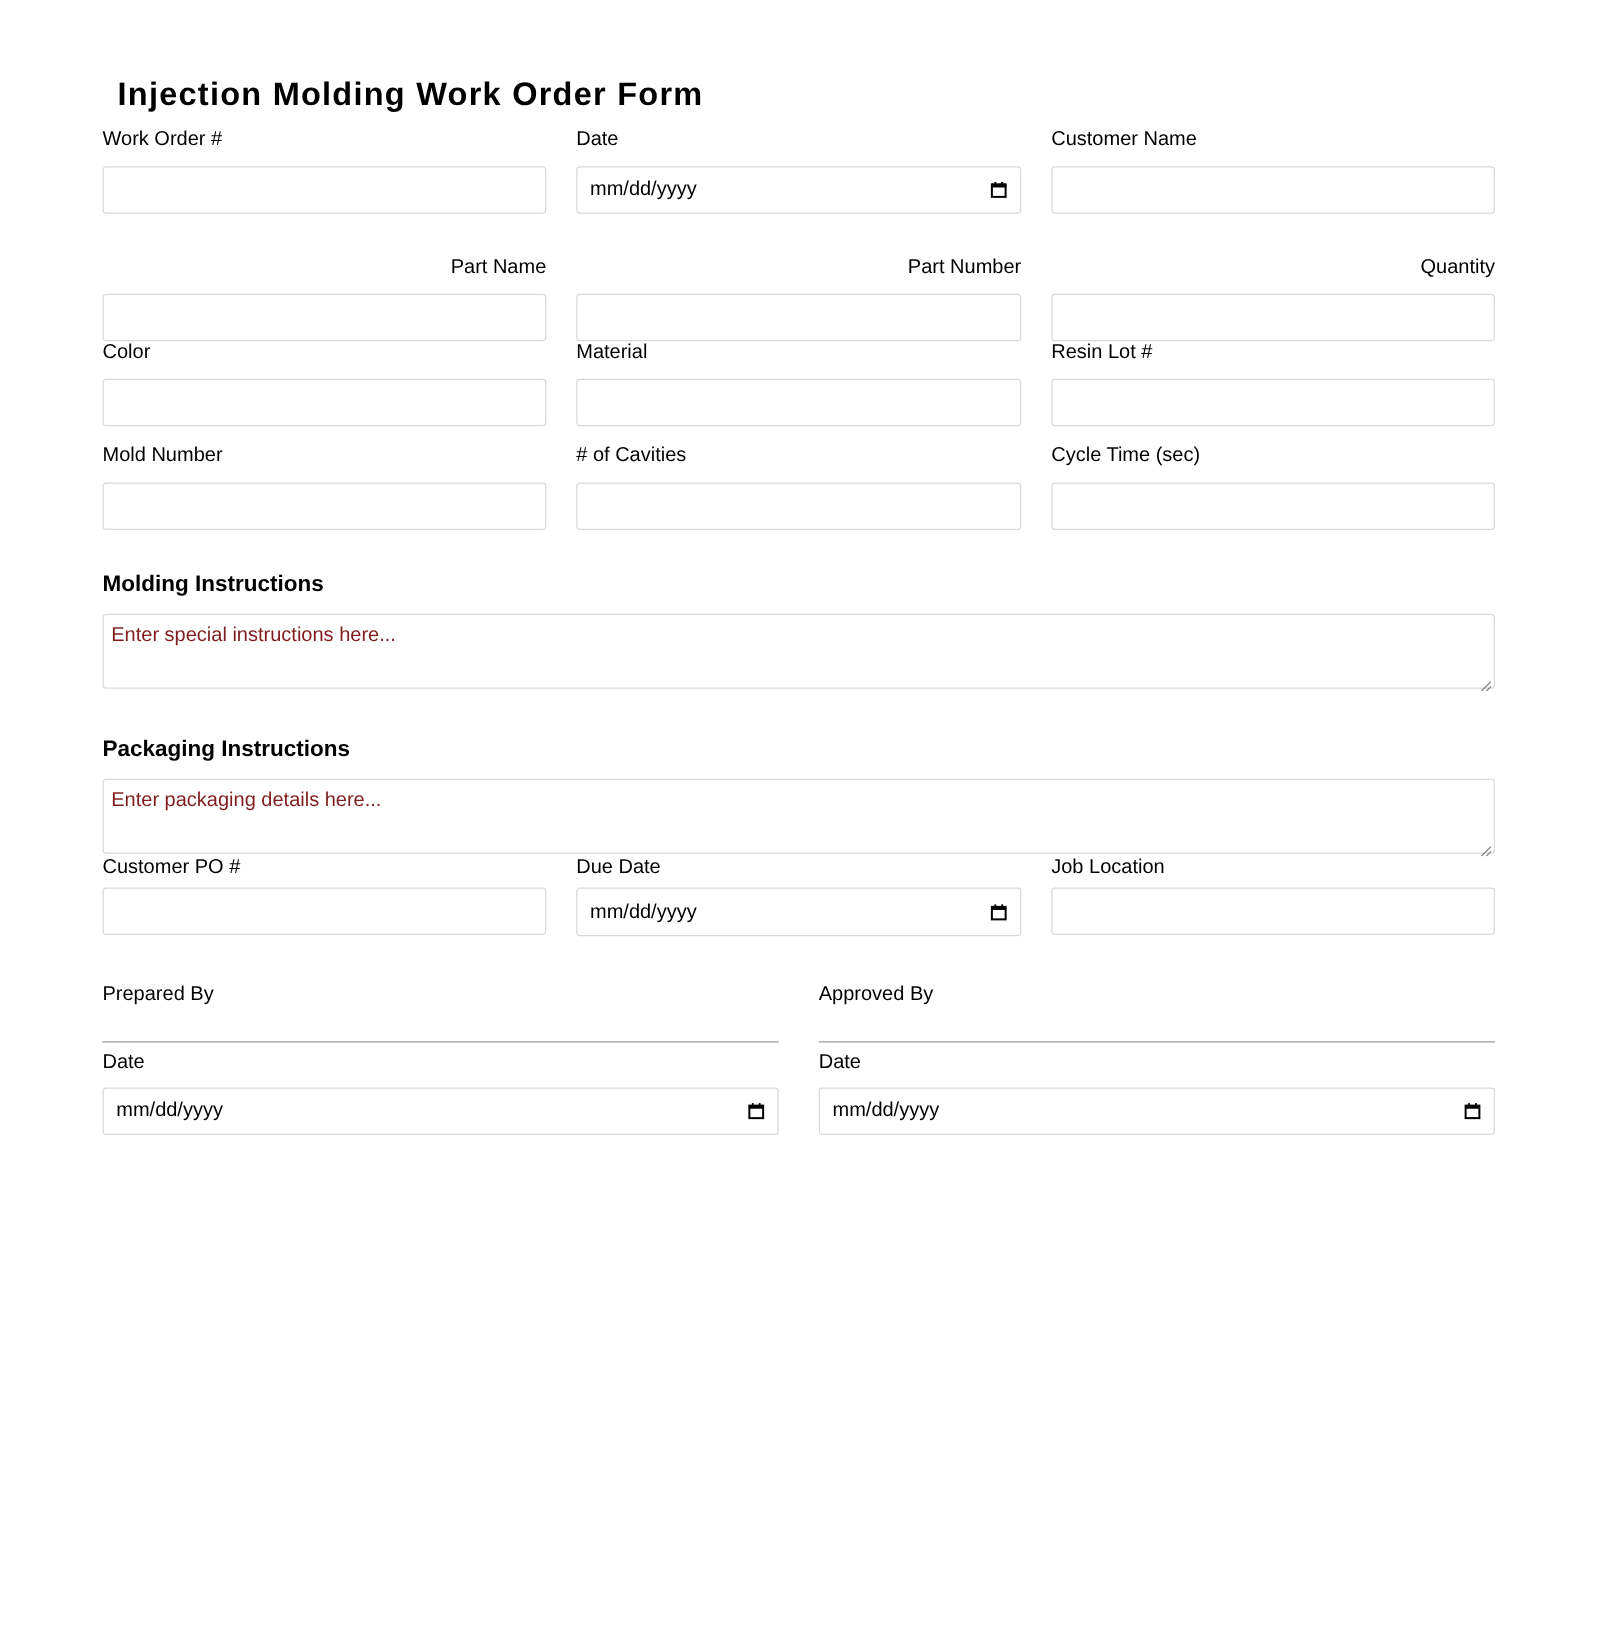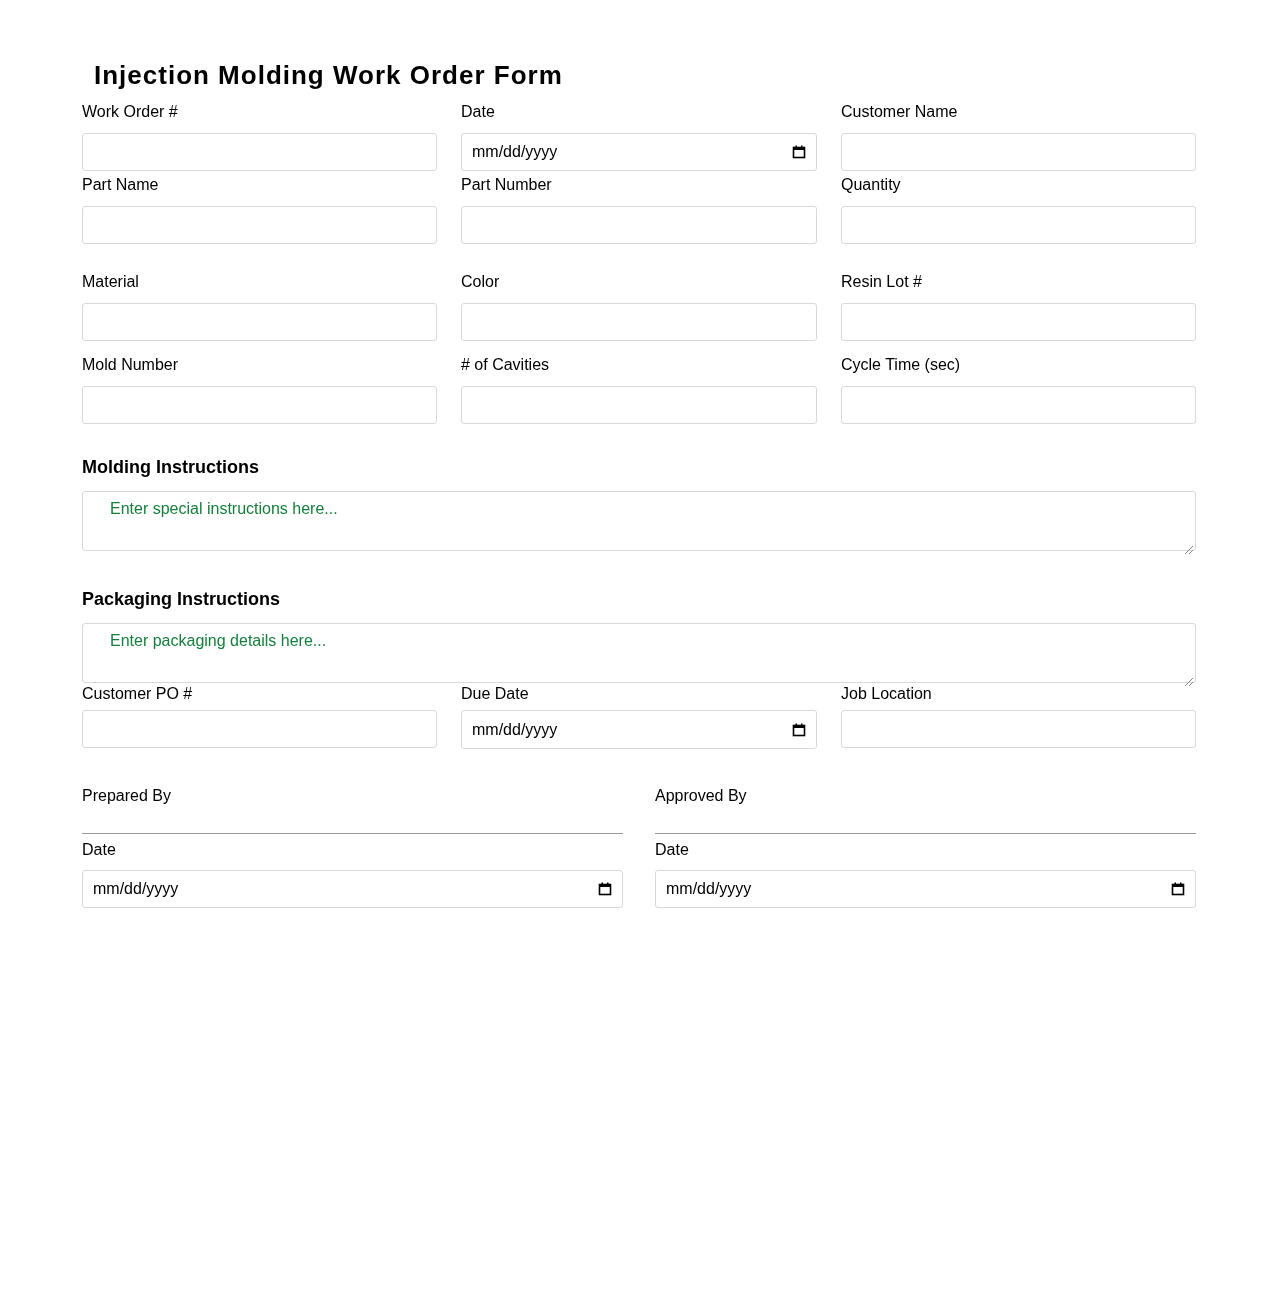--- a/index.html
+++ b/index.html
@@ -68,23 +68,23 @@
     height: 22px;
     line-height: 22px;
   }
   .textarea {
     position: absolute;
     left: 0;
     width: 1114px;
     height: 60px;
     border: 1px solid #d9d9d9;
     border-radius: 3px;
-    padding: 8px 27px;
-    font-size: 16px;
-    color: #15803d;
+    padding: 8px 6px;
+    font-size: 16px;
+    color: #7f1d1d;
   }
   .resize {
     position: absolute;
     right: 2px; bottom: 2px;
     width: 8px; height: 8px;
   }
   .sig-row {
     position: absolute;
     left: 0;
     width: 1114px;
@@ -134,42 +134,42 @@
             </svg>
         </span>
       </div>
     </div>
     <div class="field">
       <label>Customer Name</label>
       <div class="input"></div>
     </div>
   </div>
 
-  <div class="row3" style="top:175px;">
+  <div class="row3" style="top:204px;text-align:right;">
     <div class="field">
       <label>Part Name</label>
       <div class="input"></div>
     </div>
     <div class="field">
       <label>Part Number</label>
       <div class="input"></div>
     </div>
     <div class="field">
       <label>Quantity</label>
       <div class="input"></div>
     </div>
   </div>
 
   <div class="row3" style="top:272px;">
     <div class="field">
+      <label>Color</label>
+      <div class="input"></div>
+    </div>
+    <div class="field">
       <label>Material</label>
-      <div class="input"></div>
-    </div>
-    <div class="field">
-      <label>Color</label>
       <div class="input"></div>
     </div>
     <div class="field">
       <label>Resin Lot #</label>
       <div class="input"></div>
     </div>
   </div>
 
   <div class="row3" style="top:355px;">
     <div class="field">

